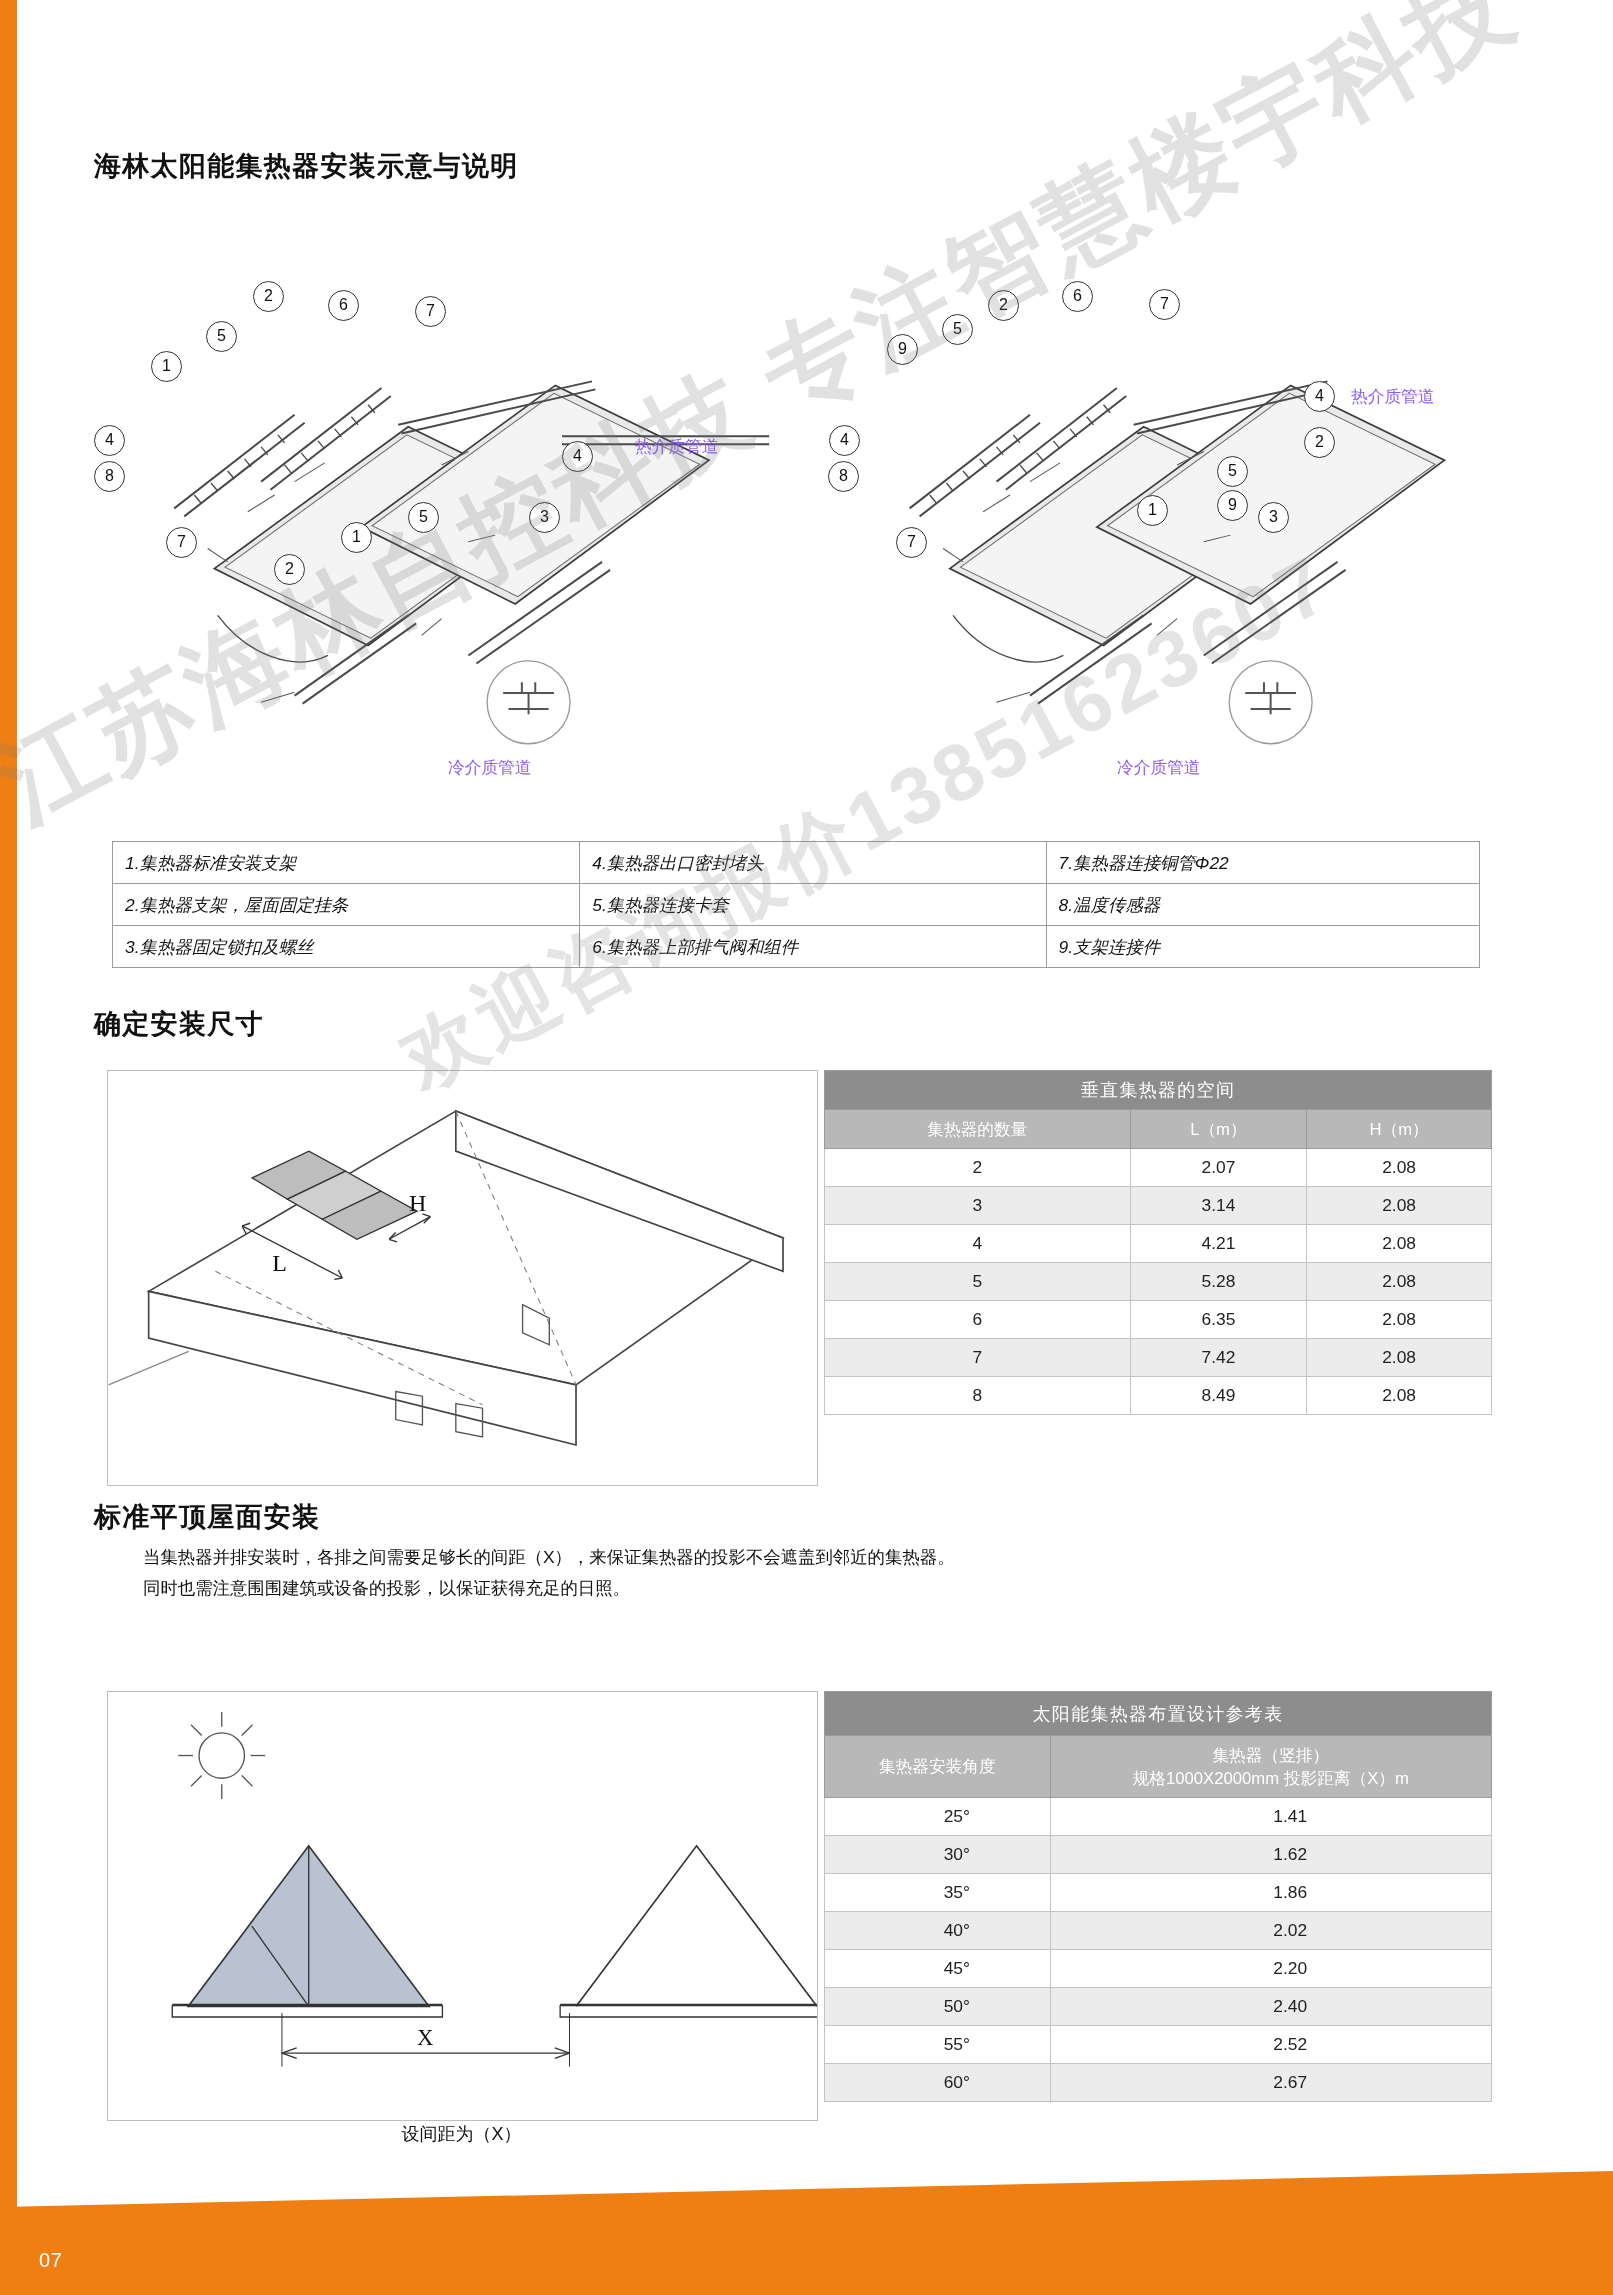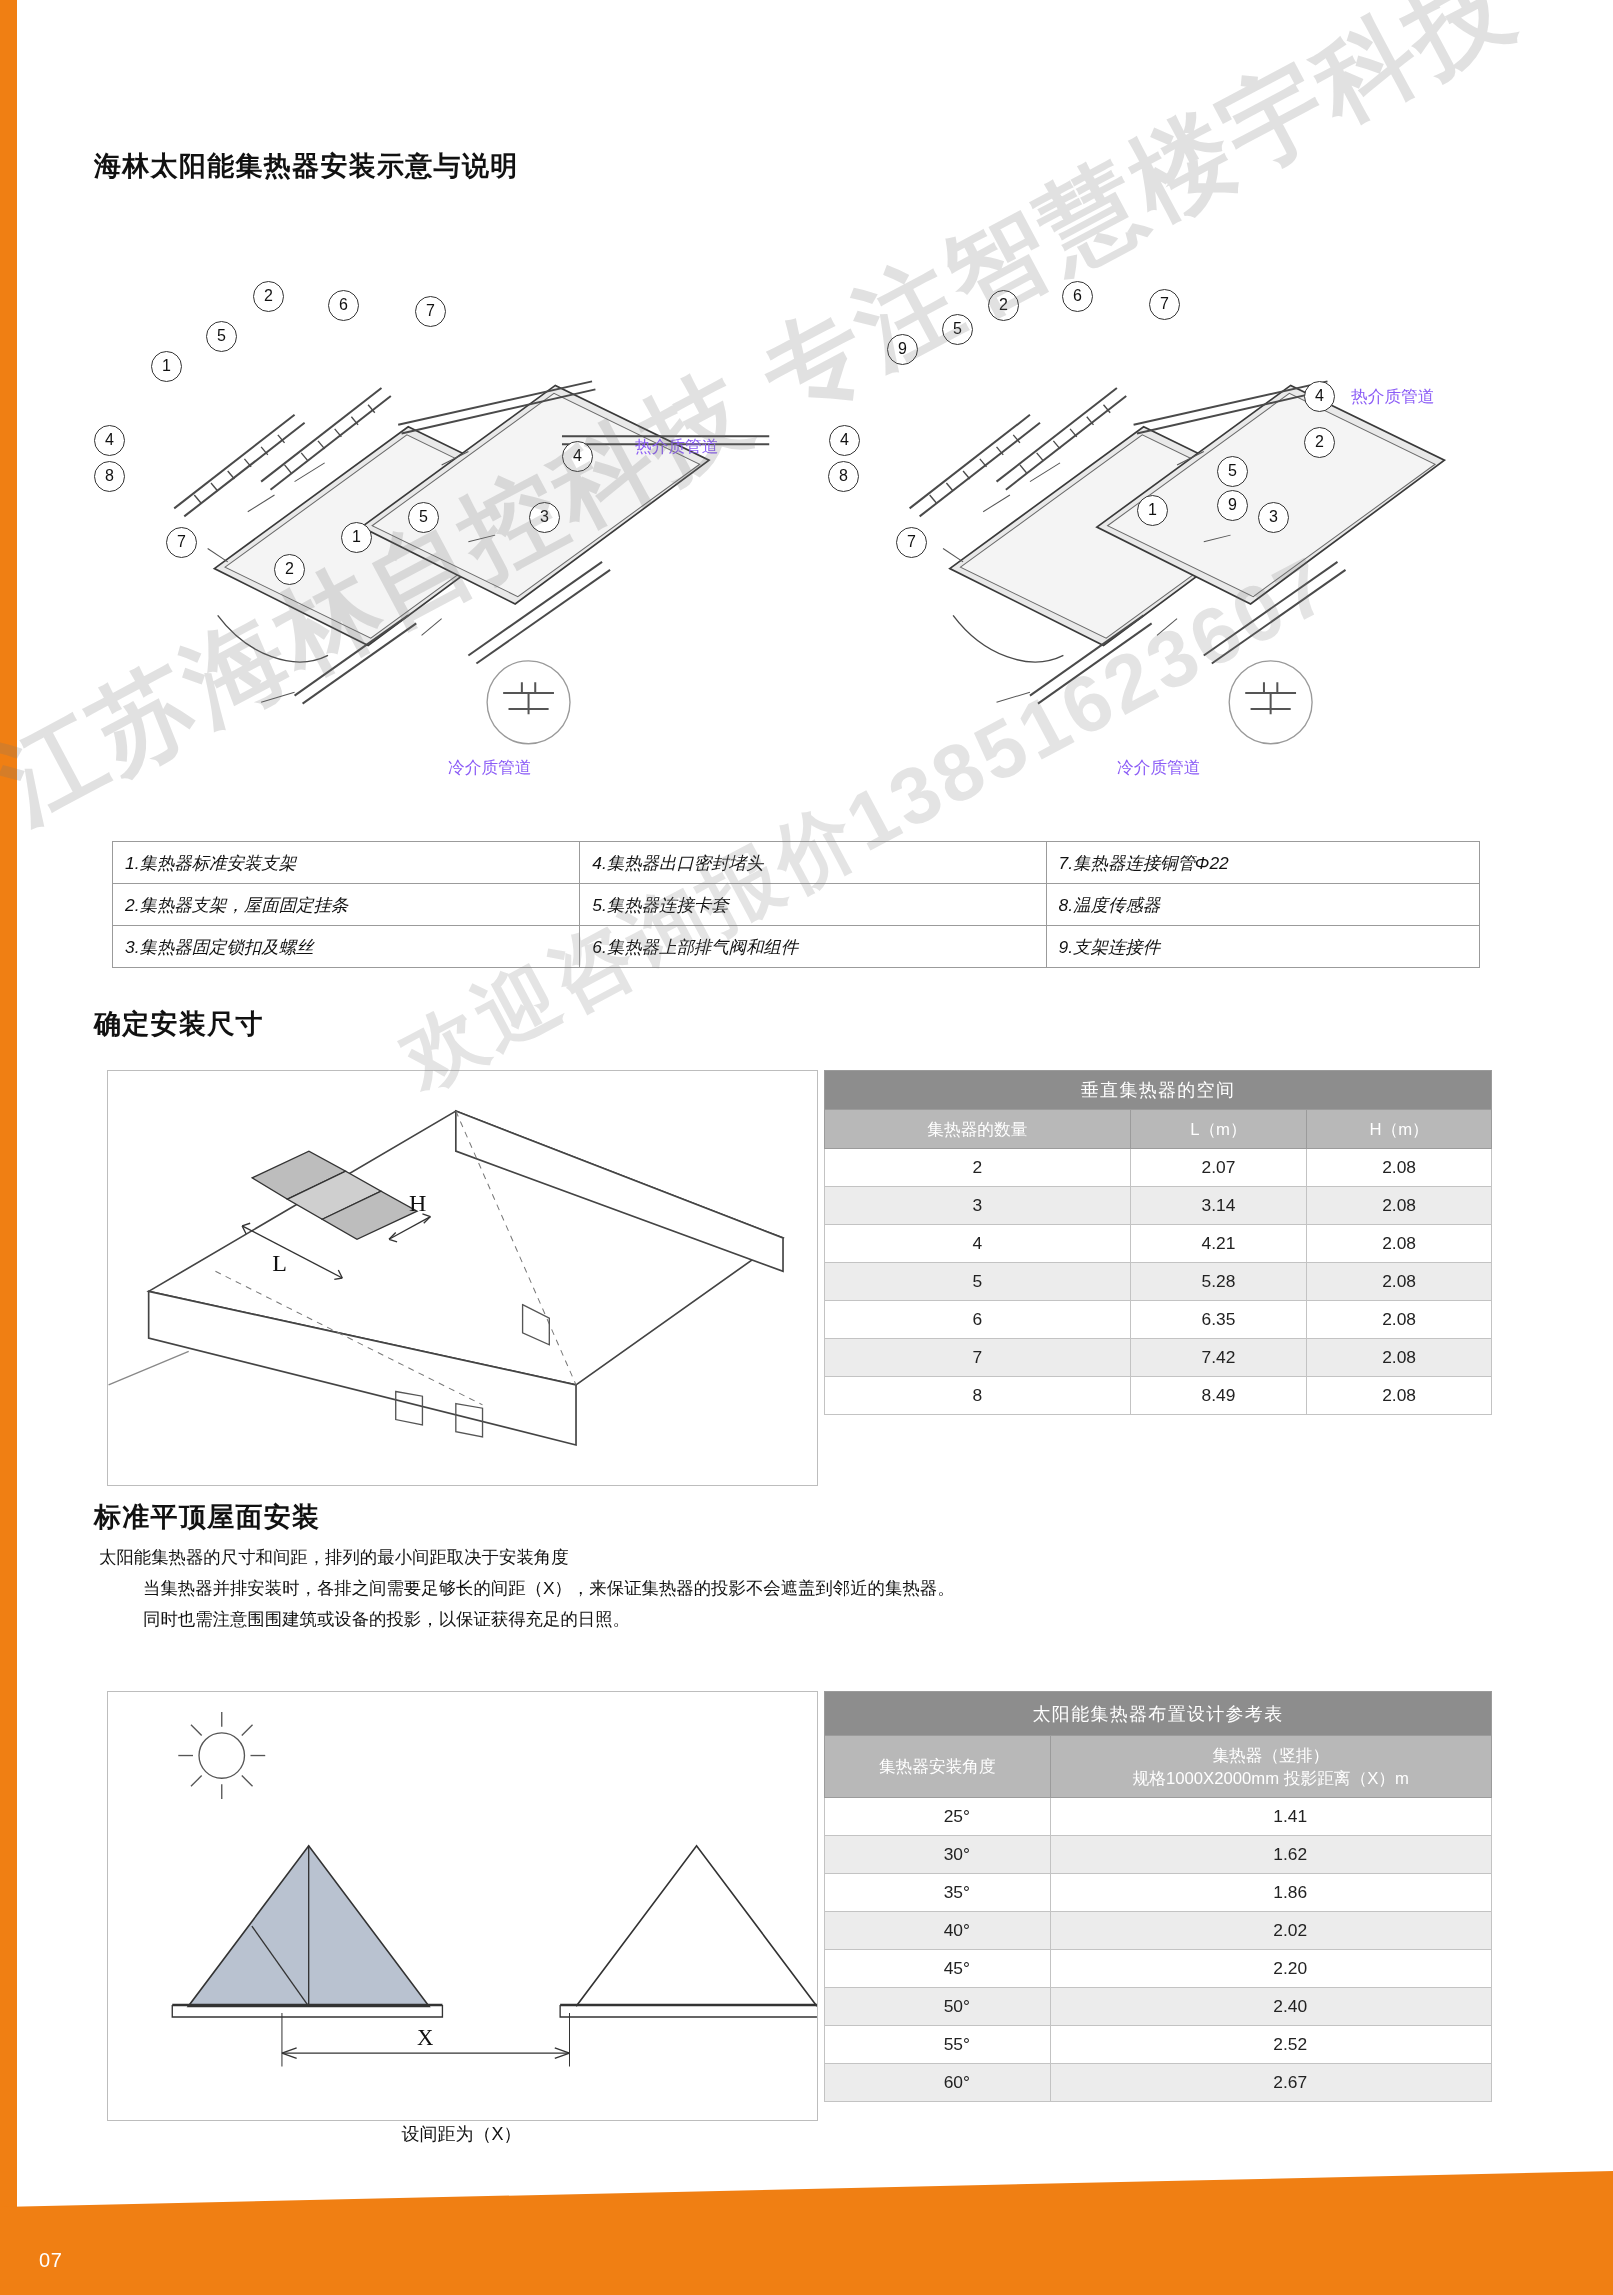--- a/index.html
+++ b/index.html
@@ -377,21 +377,20 @@
           <td>8</td>
           <td>8.49</td>
           <td>2.08</td>
         </tr>
       </tbody>
     </table>
 
     <h1 class="sec-title t3">标准平顶屋面安装</h1>
 
     <div class="notes">
-      <p>太阳能集热器的尺寸和间距，排列的最小间距取决于安装角度</p>
       <p class="ind">当集热器并排安装时，各排之间需要足够长的间距（X），来保证集热器的投影不会遮盖到邻近的集热器。</p>
       <p class="ind">同时也需注意围围建筑或设备的投影，以保证获得充足的日照。</p>
     </div>
 
     <div class="tri-box">
       <svg width="709" height="428" viewBox="0 0 1060 640">
         <g fill="none" stroke="#4a4a4a" stroke-width="2">
 
           <circle cx="170" cy="95" r="34" stroke="#555" stroke-width="2"></circle>
           <g stroke="#555" stroke-width="2">

